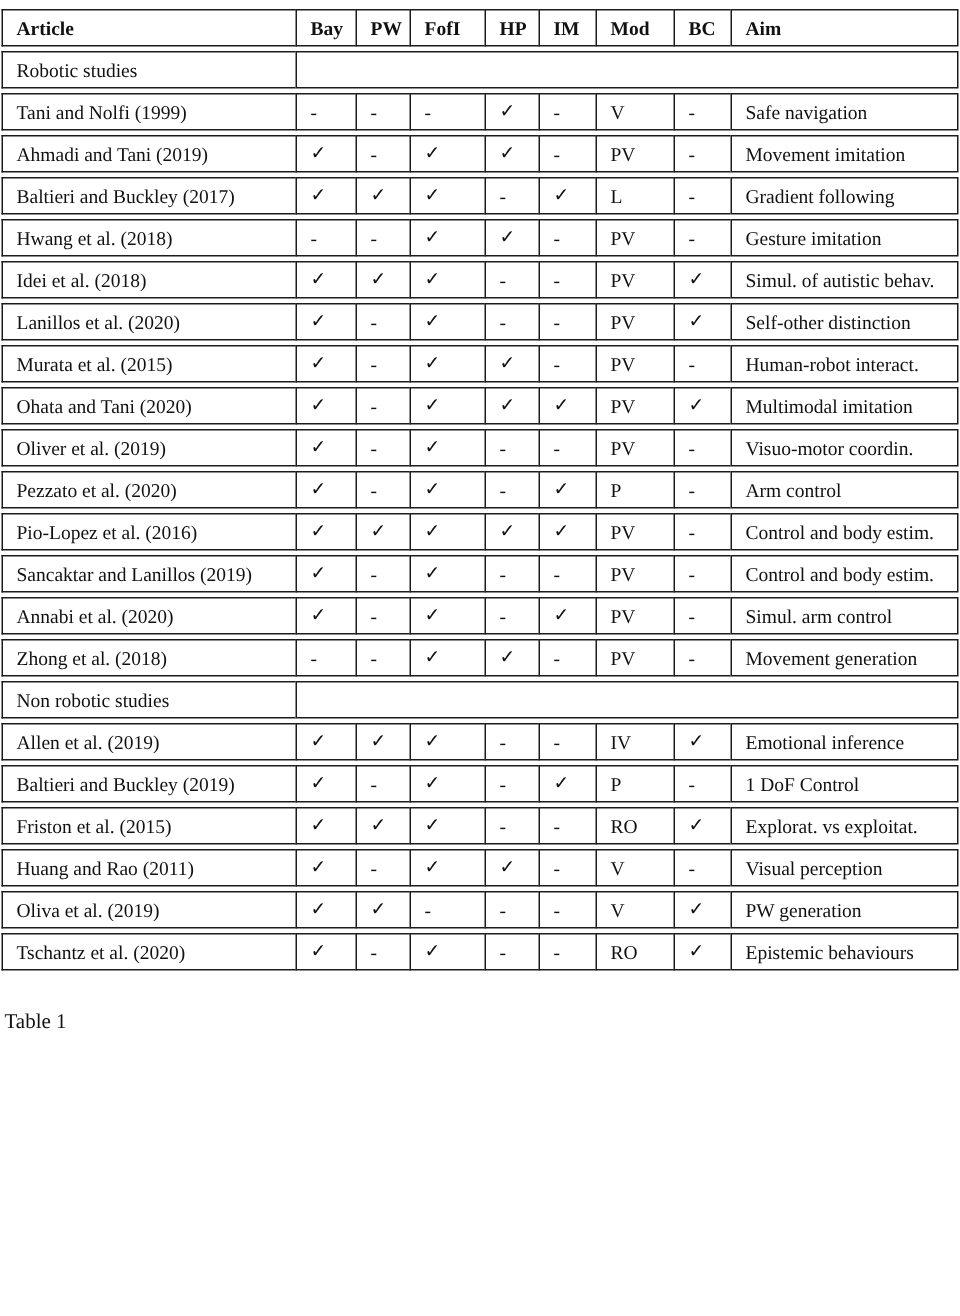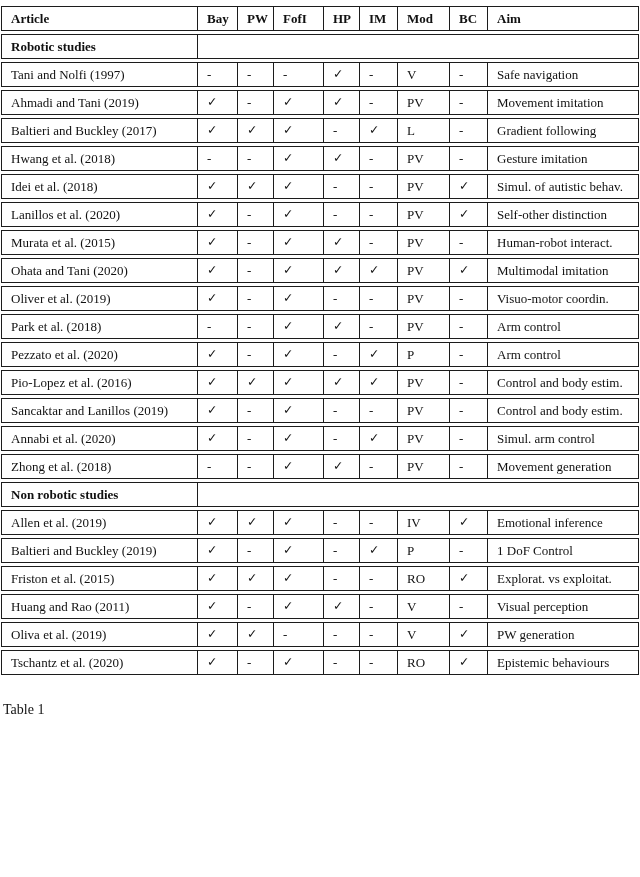--- a/index.html
+++ b/index.html
@@ -36,21 +36,21 @@
     white-space: nowrap;
   }
   th:last-child, td:last-child {
     border-right: 1px solid #1c1c1c;
     margin-top: 18px;
   }
   th {
     font-weight: bold;
   }
   td.section-label {
-    font-weight: bold;
+    font-weight: normal;
   }
   td.check {
     font-size: 12.5px;
   }
   .caption {
     font-size: 14px;
     margin: 24px 0 0 2px;
   }
 </style>
 </head>
@@ -81,21 +81,21 @@
           <th>BC</th>
           <th>Aim</th>
         </tr>
       </thead>
     <tbody>
         <tr>
           <td class="section-label">Robotic studies</td>
           <td colspan="8"></td>
         </tr>
         <tr>
-          <td>Tani and Nolfi (1997)</td>
+          <td>Tani and Nolfi (1999)</td>
           <td>-</td>
           <td>-</td>
           <td>-</td>
           <td class="check">✓</td>
           <td>-</td>
           <td>V</td>
           <td>-</td>
           <td>Safe navigation</td>
         </tr>
         <tr>
@@ -178,31 +178,20 @@
         <tr>
           <td>Oliver et al. (2019)</td>
           <td class="check">✓</td>
           <td>-</td>
           <td class="check">✓</td>
           <td>-</td>
           <td>-</td>
           <td>PV</td>
           <td>-</td>
           <td>Visuo-motor coordin.</td>
-        </tr>
-        <tr>
-          <td>Park et al. (2018)</td>
-          <td>-</td>
-          <td>-</td>
-          <td class="check">✓</td>
-          <td class="check">✓</td>
-          <td>-</td>
-          <td>PV</td>
-          <td>-</td>
-          <td>Arm control</td>
         </tr>
         <tr>
           <td>Pezzato et al. (2020)</td>
           <td class="check">✓</td>
           <td>-</td>
           <td class="check">✓</td>
           <td>-</td>
           <td class="check">✓</td>
           <td>P</td>
           <td>-</td>

